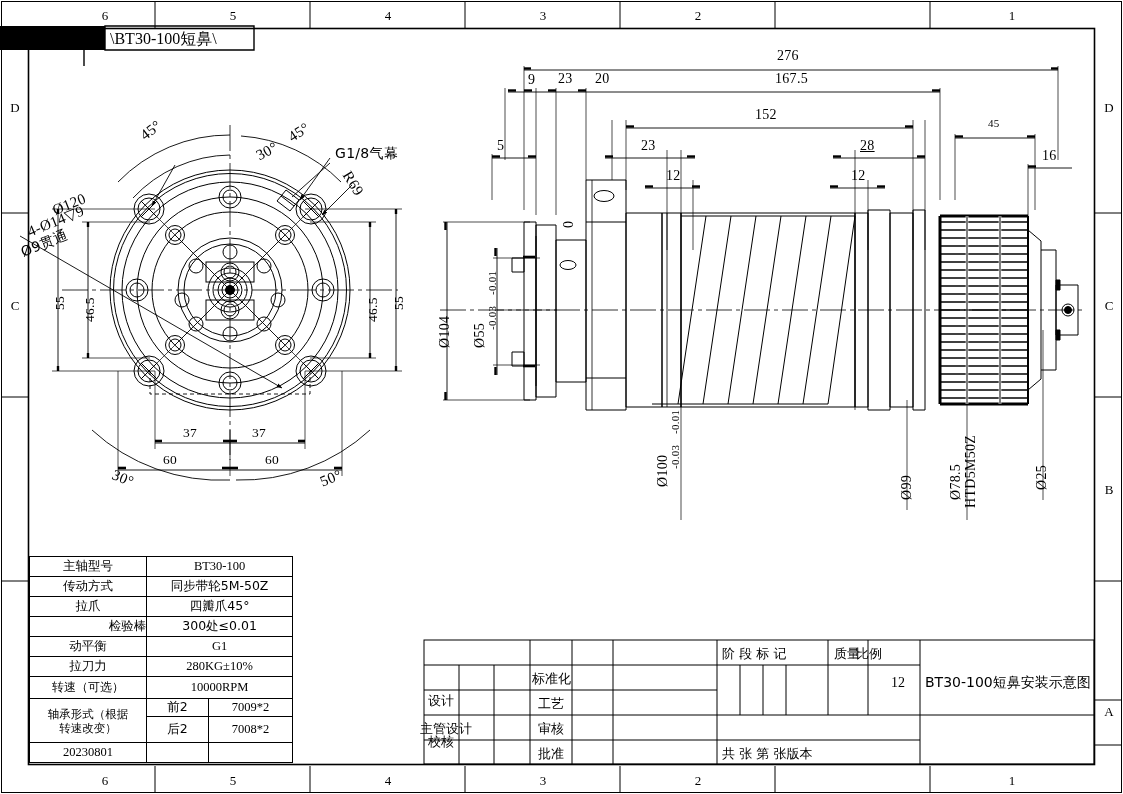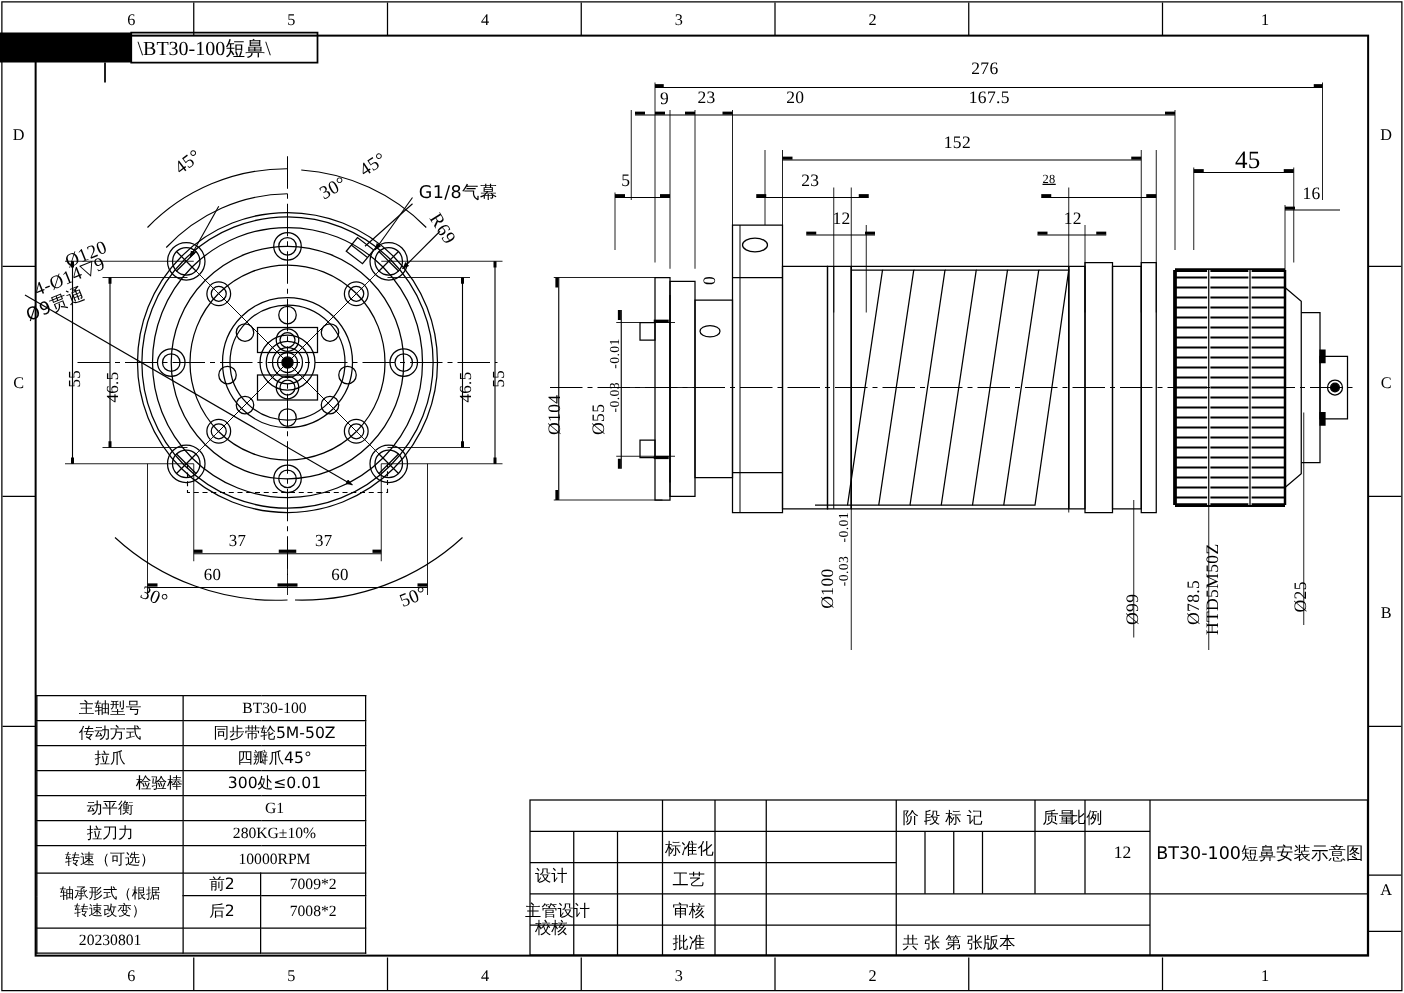--- a/index.html
+++ b/index.html
@@ -446,28 +446,28 @@
       <path d="M1056,330 L1060,330 L1060,340 L1056,340 Z" fill="#000"></path>
 
       <line x1="440" y1="310" x2="1085" y2="310" stroke-width=".8" stroke-dasharray="26 4 4 4"></line>
     </g>
   </svg>
 
   <div class="dim" style="left:777px;top:48px;font-size:14px;">276</div>
   <div class="dim" style="left:775px;top:71px;font-size:14px;">167.5</div>
   <div class="dim" style="left:528px;top:72px;font-size:14px;">9</div>
   <div class="dim" style="left:558px;top:71px;font-size:14px;">23</div>
-  <div class="dim" style="left:629px;top:71px;font-size:14px;">20</div>
+  <div class="dim" style="left:595px;top:71px;font-size:14px;">20</div>
   <div class="dim" style="left:755px;top:107px;font-size:14px;">152</div>
-  <div class="dim" style="left:988px;top:117px;font-size:20px;">45</div>
+  <div class="dim" style="left:988px;top:117px;font-size:11px;">45</div>
 
   <div class="dim" style="left:497px;top:138px;font-size:14px;">5</div>
   <div class="dim" style="left:641px;top:138px;font-size:14px;">23</div>
   <div class="dim" style="left:666px;top:168px;font-size:14px;">12</div>
-  <div class="dim" style="left:834px;top:138px;font-size:10px;text-decoration:underline;">28</div>
+  <div class="dim" style="left:860px;top:138px;font-size:14px;text-decoration:underline;">28</div>
   <div class="dim" style="left:851px;top:168px;font-size:14px;">12</div>
   <div class="dim" style="left:1042px;top:148px;font-size:14px;">16</div>
 
   <div class="dimv" style="left:437px;top:348px;font-size:14px;">Ø104</div>
   <div class="dimv" style="left:472px;top:348px;font-size:14px;">Ø55</div>
   <div class="dimv" style="left:486px;top:295px;font-size:11px;">-0.01</div>
   <div class="dimv" style="left:486px;top:330px;font-size:11px;">-0.03</div>
   <div class="dimv" style="left:561px;top:228px;font-size:14px;">0</div>
 
   <div class="dimv" style="left:655px;top:487px;font-size:14px;">Ø100</div>

